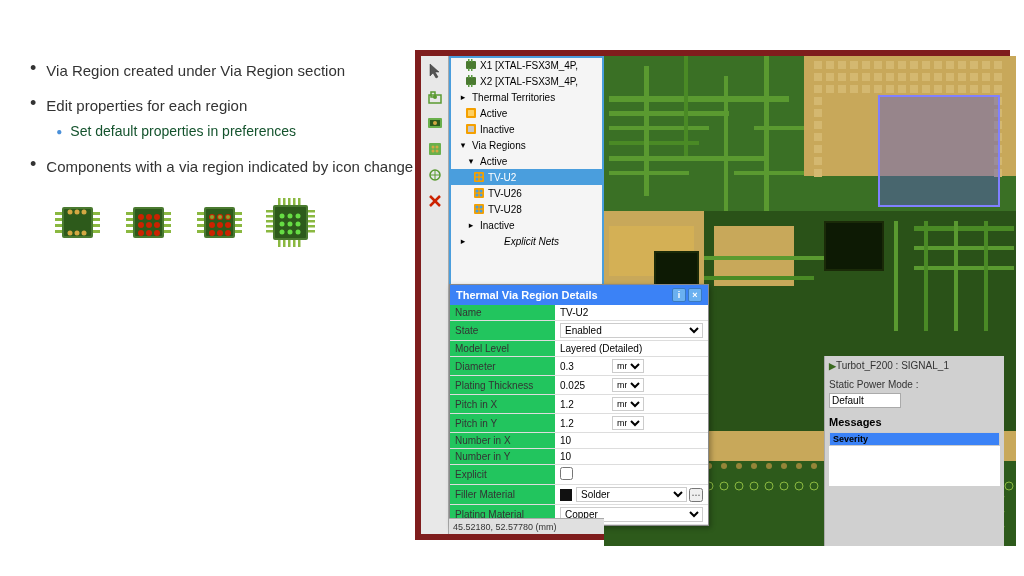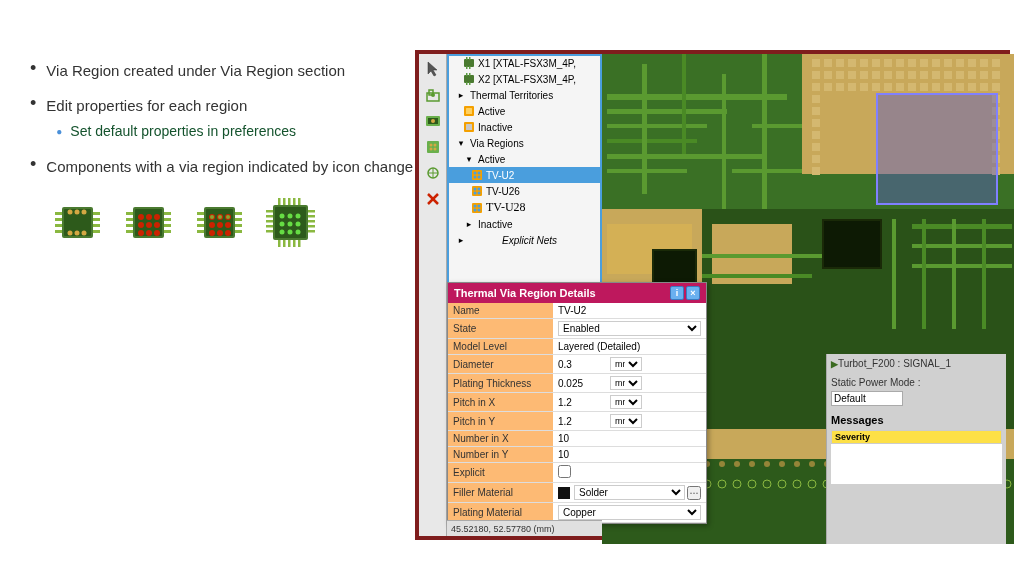--- a/index.html
+++ b/index.html
@@ -80,21 +80,21 @@
     }
 
     
     .app-area {
       position: absolute;
       left: 415px;
       top: 50px;
       width: 595px;
       height: 490px;
       background: #c8c8c8;
-      border: 4px solid #7f1d1d;
+      border: 6px solid #7f1d1d;
     }
 
     
     .app-toolbar {
       position: absolute;
       left: 0;
       top: 0;
       width: 28px;
       height: 100%;
       background: #e8e8e8;
@@ -173,21 +173,21 @@
       left: 28px;
       top: 228px;
       width: 260px;
       background: #f0f0f0;
       border: 1px solid #888;
       box-shadow: 2px 2px 5px rgba(0,0,0,0.3);
       font-size: 11px;
     }
 
     .dialog-header {
-      background: #be185d;
+      background: #3b82f6;
       color: white;
       padding: 3px 6px;
       font-size: 11px;
       font-weight: bold;
       display: flex;
       justify-content: space-between;
       align-items: center;
     }
 
     .dialog-header-btn {
@@ -209,21 +209,21 @@
       border-collapse: collapse;
     }
 
     .dialog-table tr td {
       padding: 2px 5px;
       border-bottom: 1px solid #ddd;
       vertical-align: middle;
     }
 
     .dialog-table tr td:first-child {
-      background: #fdba74;
+      background: #22c55e;
       width: 105px;
       color: #333;
       font-size: 10px;
     }
 
     .dialog-table tr td:last-child {
       background: white;
       font-size: 10px;
     }
 
@@ -302,21 +302,21 @@
     }
 
     .messages-table {
       width: 100%;
       border-collapse: collapse;
       background: white;
       font-size: 9px;
     }
 
     .messages-table th {
-      background: #fde047;
+      background: #3b82f6;
       border: 1px solid #ccc;
       padding: 1px 3px;
       text-align: left;
     }
 
     
     .color-swatch {
       width: 12px;
       height: 12px;
       background: #111;
@@ -604,21 +604,21 @@
     <div class="tree-item tree-indent-3">
       <span class="tree-icon">
         <svg width="12" height="12" viewBox="0 0 12 12">
             <rect x="1" y="1" width="10" height="10" fill="#f4a000" rx="1"></rect>
             <circle cx="4" cy="4" r="1.5" fill="#4a9edd"></circle>
             <circle cx="8" cy="4" r="1.5" fill="#4a9edd"></circle>
             <circle cx="4" cy="8" r="1.5" fill="#4a9edd"></circle>
             <circle cx="8" cy="8" r="1.5" fill="#4a9edd"></circle>
           </svg>
       </span>
-      <span style="font-size:12px;font-family:Liberation Serif, serif;">TV-U28</span>
+      <span style="font-size:10px;">TV-U28</span>
     </div>
     <div class="tree-item tree-indent-2">
       <span class="tree-icon">▸</span>
       <span style="font-size:10px;">Inactive</span>
     </div>
     <div class="tree-item tree-indent-1">
       <span class="tree-icon">▸</span>
       <span style="font-size:10px; font-style:italic;margin-left:32px;">Explicit Nets</span>
     </div>
   </div>

